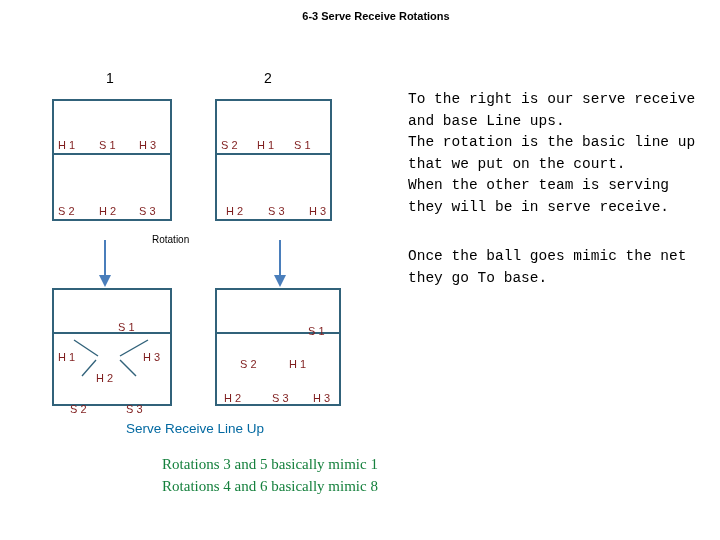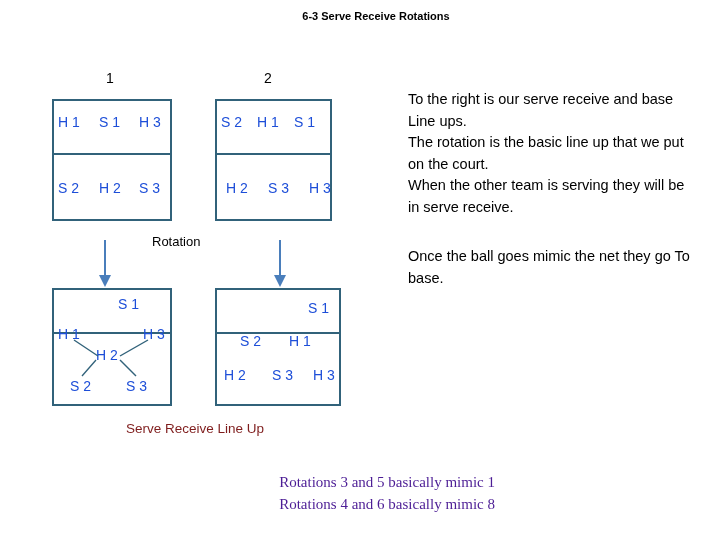--- a/index.html
+++ b/index.html
@@ -46,55 +46,55 @@
   }
   .court .midline {
     position: absolute;
     left: 0;
     right: 0;
     height: 0;
     border-top: 2px solid #31627a;
   }
   .cell {
     position: absolute;
-    font-size: 14px;
-    color: #1d4ed8;
+    font-size: 11px;
+    color: #7f1d1d;
     white-space: nowrap;
+    margin-top: 25px;
   }
 
   
   #rotation-label {
-    font-size: 13px;
+    font-size: 10px;
     color: #000;
   }
   .arrow-svg { position: absolute; }
 
   
   .side-text {
-    font-family: Liberation Sans, sans-serif;
+    font-family: Liberation Mono, monospace;
     font-size: 14.5px;
     line-height: 21.5px;
     color: #000;
     white-space: pre-line;
   }
 
   
   .caption {
     font-size: 13.5px;
-    color: #7f1d1d;
+    color: #0369a1;
     text-align: center;
     line-height: 20px;
   }
   .note-line {
     font-family: "Liberation Serif", serif;
     font-size: 15px;
-    color: #4c1d95;
+    color: #15803d;
     line-height: 22px;
-    text-align: right;
-    margin-top: 18px;
+    text-align: center;
   }
   .conn-svg { position: absolute; }
 </style>
 </head>
 <body>
 
 <div class="abs" id="title">6-3 Serve Receive
 Rotations</div>
 
 <div class="abs court-number" style="left:75px; top:70px; width:70px;">1</div>

